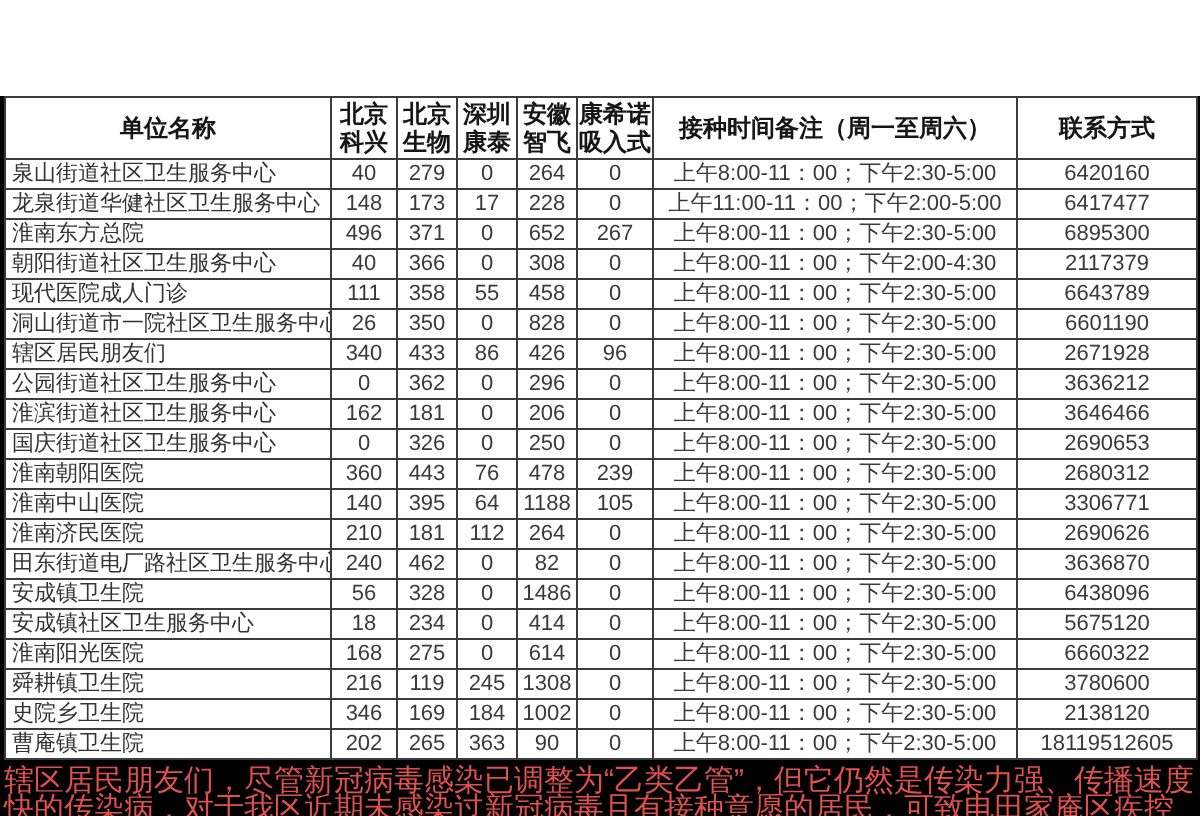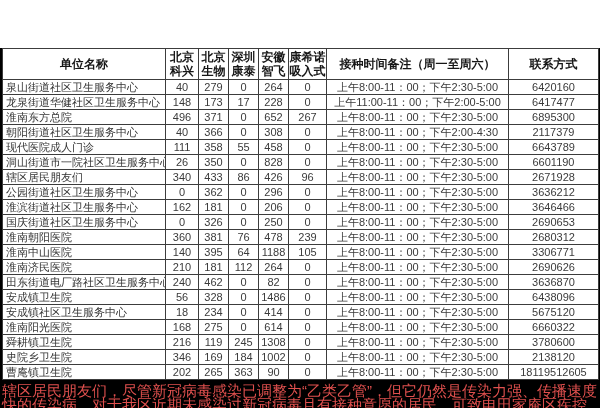--- a/index.html
+++ b/index.html
@@ -155,21 +155,21 @@
           <td>326</td>
           <td>0</td>
           <td>250</td>
           <td>0</td>
           <td>上午8:00-11：00；下午2:30-5:00</td>
           <td>2690653</td>
         </tr>
         <tr>
           <td class="name">淮南朝阳医院</td>
           <td>360</td>
-          <td>381</td>
+          <td>443</td>
           <td>76</td>
           <td>478</td>
           <td>239</td>
           <td>上午8:00-11：00；下午2:30-5:00</td>
           <td>2680312</td>
         </tr>
         <tr>
           <td class="name">淮南中山医院</td>
           <td>140</td>
           <td>395</td>

